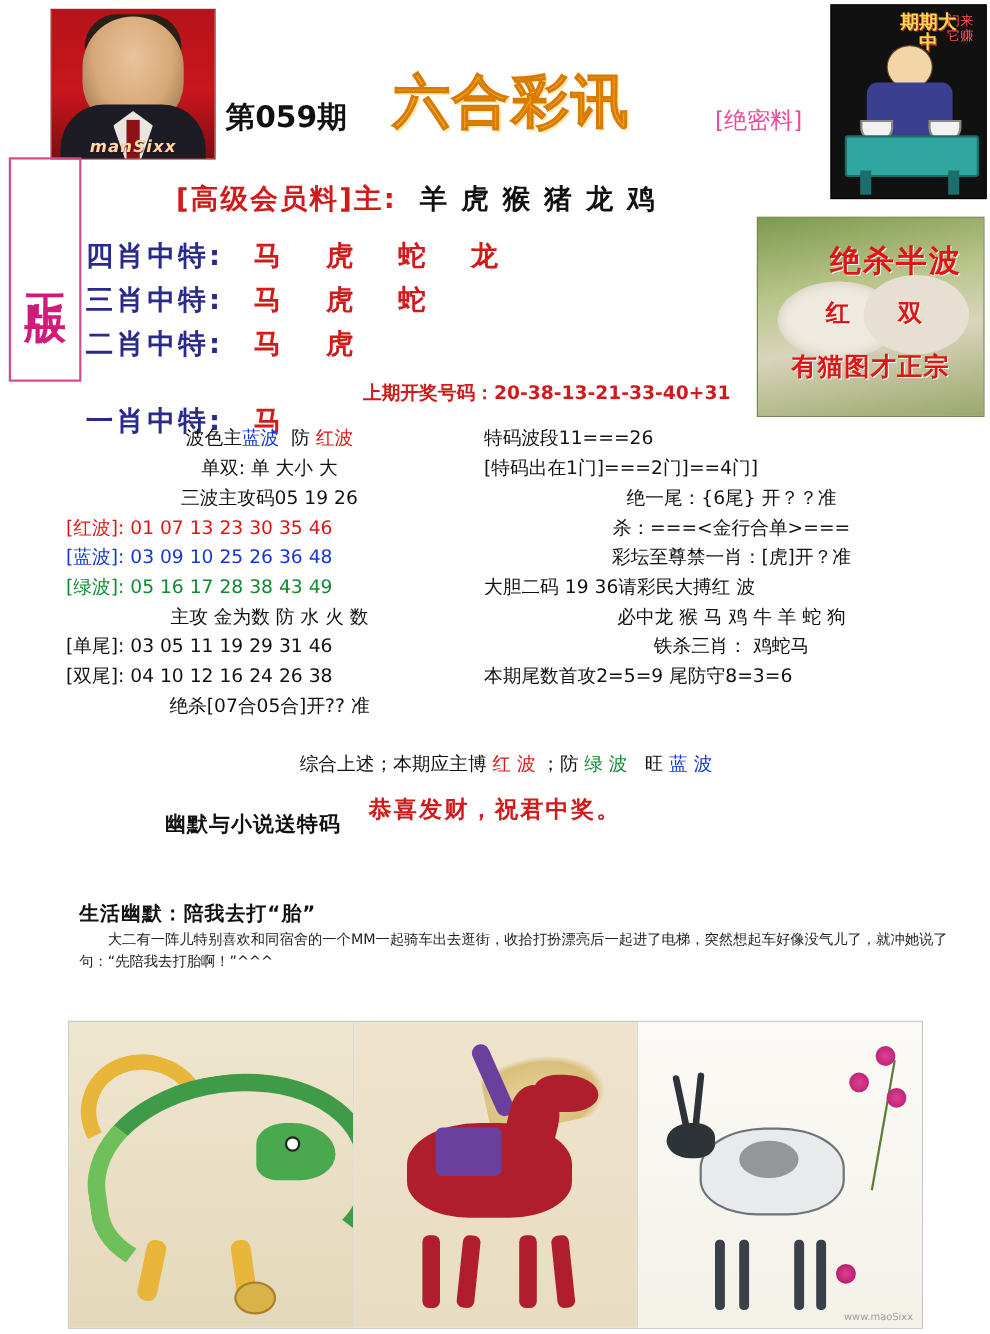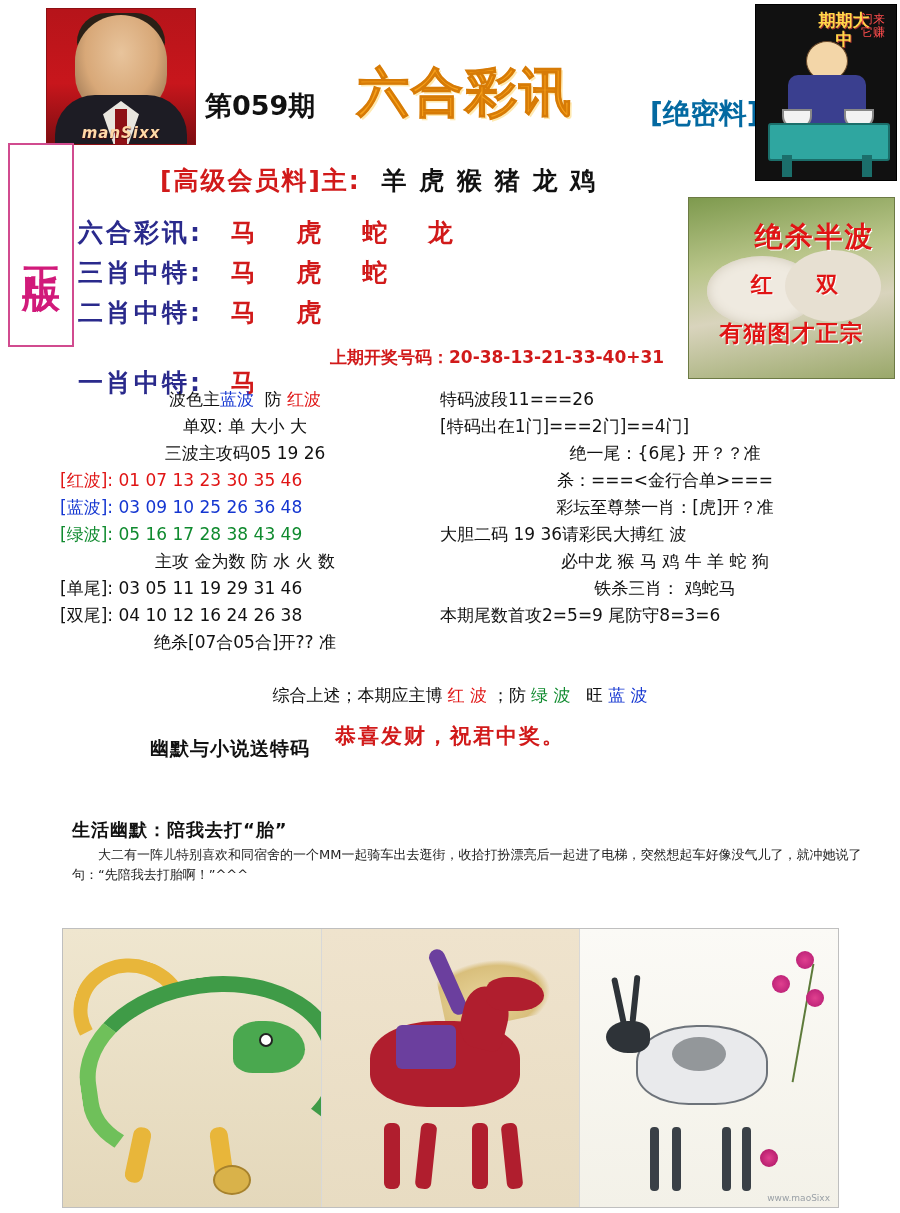--- a/index.html
+++ b/index.html
@@ -57,21 +57,21 @@
   .maintitle{
     position:absolute;left:357px;top:58px;
     font-size:52px;font-weight:bold;
     color:#f6a01a;
     -webkit-text-stroke:1px #d77b06;
     text-shadow:2px 2px 0 #ffe9b0;
     letter-spacing:2px;
   }
   .subtitle{
     position:absolute;left:650px;top:95px;
-    font-size:28px;color:#0369a1;font-weight:bold;
+    font-size:21px;color:#ec4899;font-weight:normal;
   }
 
   
   .cartoon{
     position:absolute;left:755px;top:4px;width:140px;height:175px;
     background:#111;border:1px solid #000;overflow:hidden;
   }
   .cartoon .txt{
     position:absolute;left:58px;top:6px;width:60px;text-align:center;
     color:#ffd84a;font-size:17px;font-weight:bold;line-height:19px;
@@ -335,21 +335,21 @@
   <div class="stamp">
     <span>正版</span>
   </div>
 
   <div class="vip-line">
     <span>[高级会员料]主:</span>
     <span class="blk" style="margin-left:10px">羊 虎 猴 猪 龙 鸡</span>
   </div>
 
   <div class="row r1">
-    <span class="lbl">六合彩讯:</span>
+    <span class="lbl">四肖中特:</span>
     <span class="val">马 虎 蛇 龙</span>
   </div>
   <div class="row r3">
     <span class="lbl">二肖中特:</span>
     <span class="val">马 虎</span>
   </div>
   <div class="row r2">
     <span class="lbl">三肖中特:</span>
     <span class="val">马 虎 蛇</span>
   </div>

